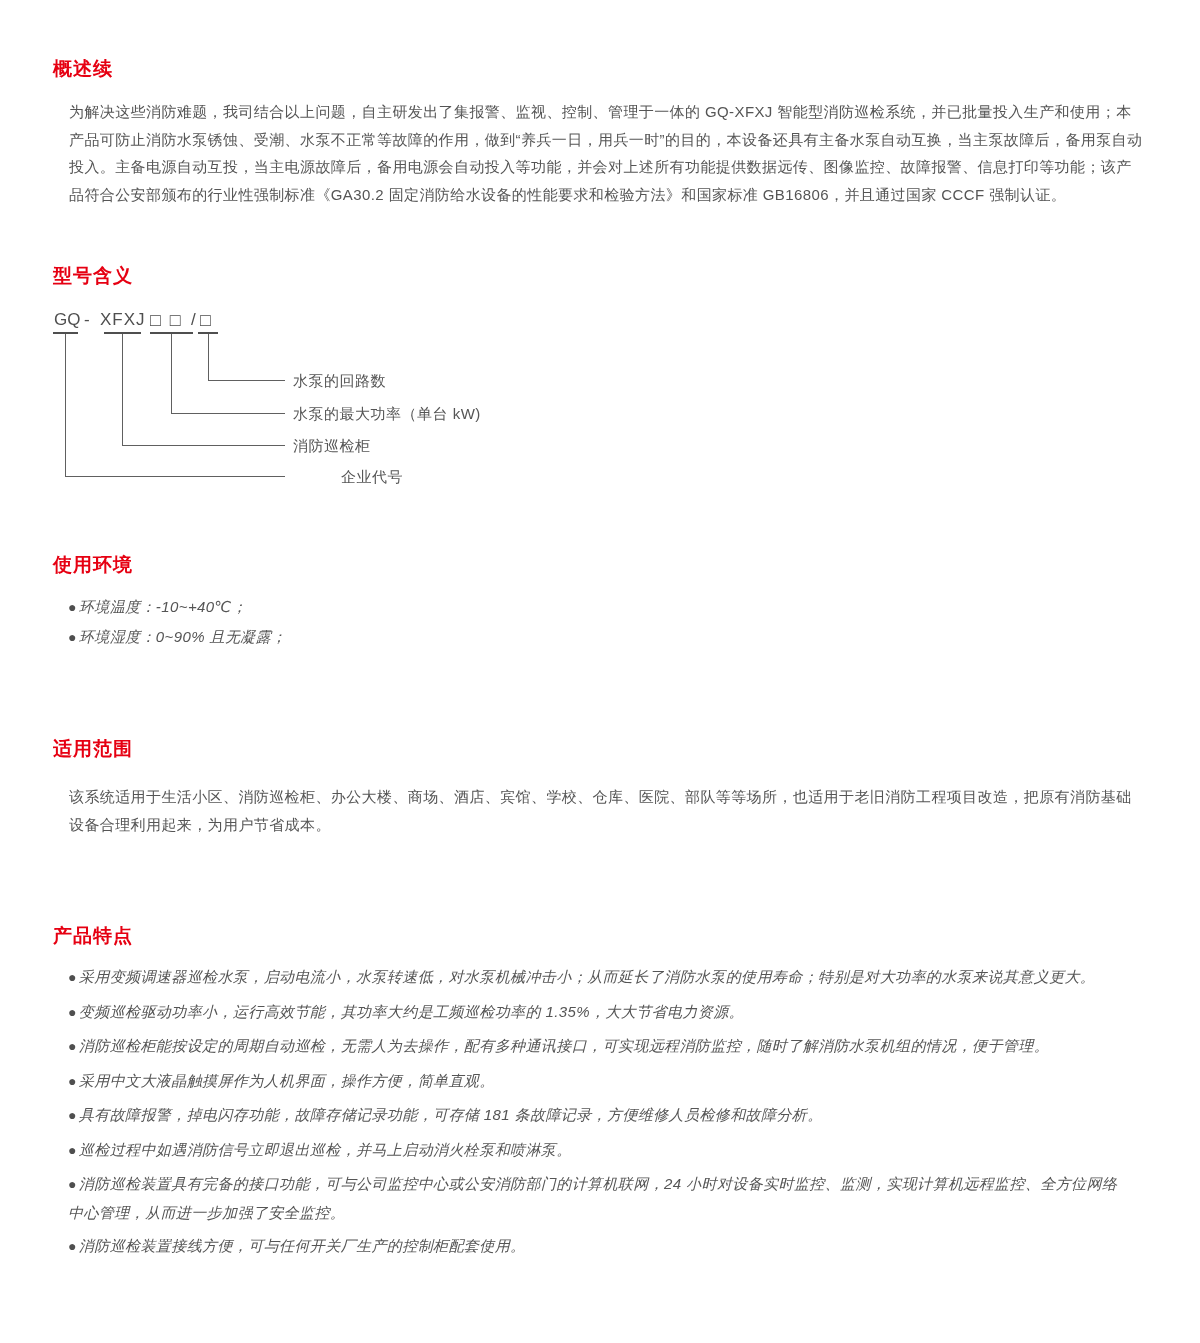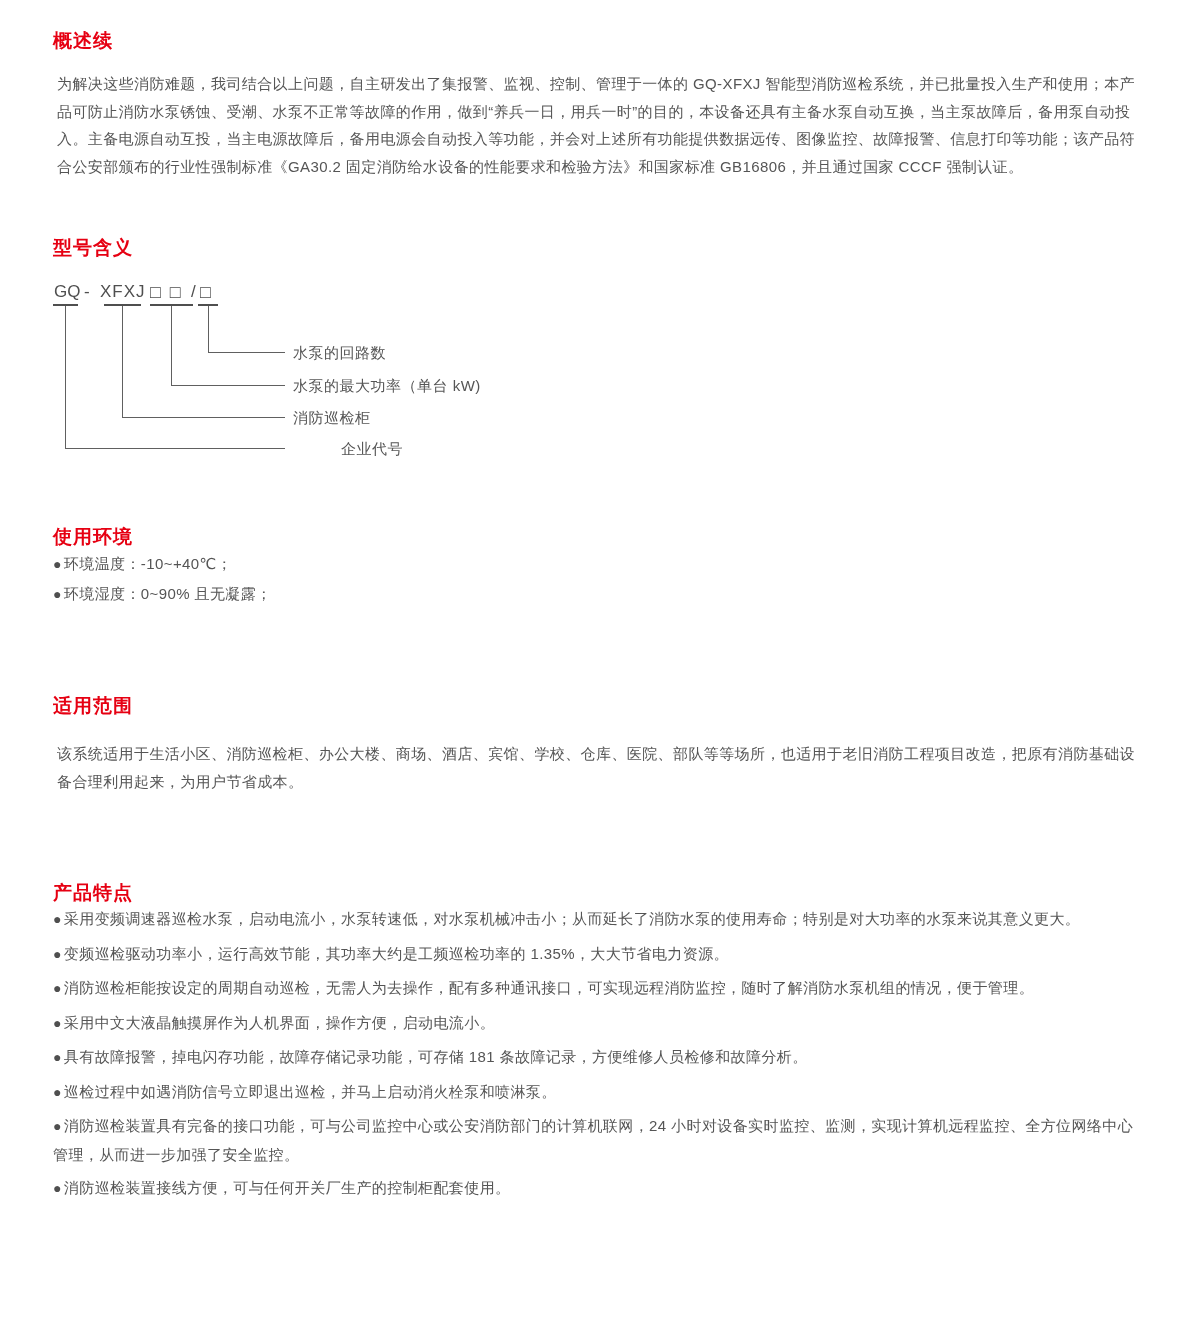--- a/index.html
+++ b/index.html
@@ -18,25 +18,25 @@
     font-size: 19px;
     font-weight: 700;
     line-height: 24px;
     letter-spacing: 1px;
     margin: 0;
   }
   .body-text {
     font-size: 15px;
     line-height: 27.5px;
     letter-spacing: 0.4px;
-    margin: 17px 0 0 4px;
+    margin: 17px 0 0 16px;
   }
 
   
-  #sec-overview .sec-heading { margin-top: 29px; }
+  #sec-overview .sec-heading { margin-top: 57px; }
   #sec-model .sec-heading    { margin-top: 56px; }
   #sec-env .sec-heading      { margin-top: 53px; }
   #sec-scope .sec-heading    { margin-top: 85px; }
   #sec-features .sec-heading { margin-top: 86px; }
 
   
   .diagram {
     position: relative;
     margin-top: 22px;
     height: 190px;
@@ -68,21 +68,21 @@
   .hC { top: 135px; left: 69px;  width: 163px; }
   .hD { top: 166px; left: 12px;  width: 220px; }
 
   .dlabel { position: absolute; left: 240px; font-size: 15px; letter-spacing: 0.5px; color: #555555; white-space: nowrap; }
   .lA { top: 62px; }
   .lB { top: 95px; }
   .lC { top: 127px; }
   .lD { top: 158px; margin-left: 48px; }
 
   
-  ul.plain { list-style: none; margin: 0; padding: 0; }
+  ul.plain { list-style: none; margin: 15px; padding: 0; font-style: italic; }
   .env-list { margin-top: 20px; }
   .env-list li { font-size: 15px; line-height: 30px; letter-spacing: 0.4px; }
   .feat-list { margin-top: 21px; }
   .feat-list li { font-size: 15px; line-height: 27.5px; letter-spacing: 0.4px; margin-bottom: 6px; }
   .bullet { margin-right: 2px; font-size: 14px; color: #4f4f4f; }
 </style>
 </head>
 <body>
 
 <div class="page">
@@ -136,21 +136,21 @@
     <h2 class="sec-heading">适用范围</h2>
     <p class="body-text" style="margin-top:22px">该系统适用于生活小区、消防巡检柜、办公大楼、商场、酒店、宾馆、学校、仓库、医院、部队等等场所，也适用于老旧消防工程项目改造，把原有消防基础设备合理利用起来，为用户节省成本。</p>
   </section>
 
   <section id="sec-features">
     <h2 class="sec-heading">产品特点</h2>
     <ul class="plain feat-list">
       <li><span class="bullet">●</span><span>采用变频调速器巡检水泵，启动电流小，水泵转速低，对水泵机械冲击小；从而延长了消防水泵的使用寿命；特别是对大功率的水泵来说其意义更大。</span></li>
       <li><span class="bullet">●</span><span>变频巡检驱动功率小，运行高效节能，其功率大约是工频巡检功率的 1.35%，大大节省电力资源。</span></li>
       <li><span class="bullet">●</span><span>消防巡检柜能按设定的周期自动巡检，无需人为去操作，配有多种通讯接口，可实现远程消防监控，随时了解消防水泵机组的情况，便于管理。</span></li>
-      <li><span class="bullet">●</span><span>采用中文大液晶触摸屏作为人机界面，操作方便，启动电流小。</span></li>
+      <li><span class="bullet">●</span><span>采用中文大液晶触摸屏作为人机界面，操作方便，简单直观。</span></li>
       <li><span class="bullet">●</span><span>具有故障报警，掉电闪存功能，故障存储记录功能，可存储 181 条故障记录，方便维修人员检修和故障分析。</span></li>
       <li><span class="bullet">●</span><span>巡检过程中如遇消防信号立即退出巡检，并马上启动消火栓泵和喷淋泵。</span></li>
       <li><span class="bullet">●</span><span>消防巡检装置具有完备的接口功能，可与公司监控中心或公安消防部门的计算机联网，24 小时对设备实时监控、监测，实现计算机远程监控、全方位网络中心管理，从而进一步加强了安全监控。</span></li>
       <li><span class="bullet">●</span><span>消防巡检装置接线方便，可与任何开关厂生产的控制柜配套使用。</span></li>
     </ul>
   </section>
 
 </div>
 
 </body></html>

